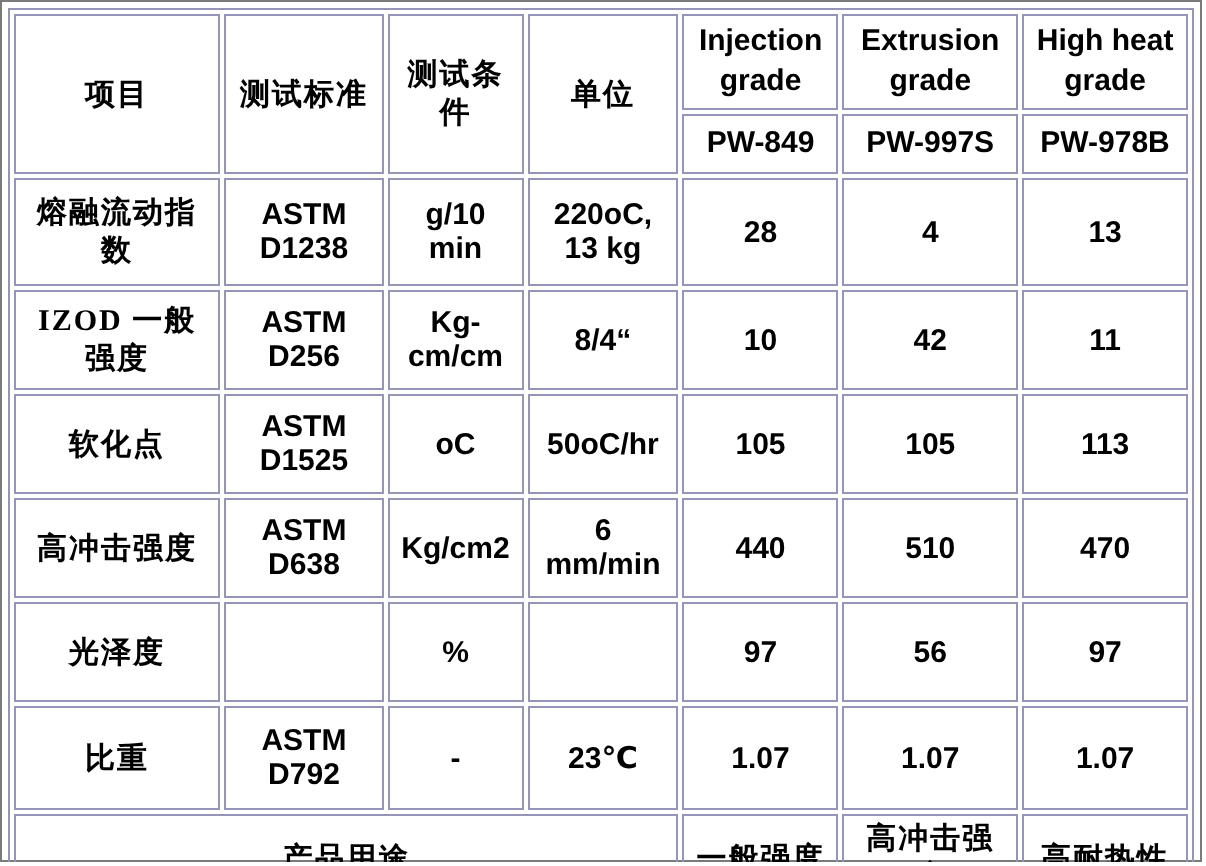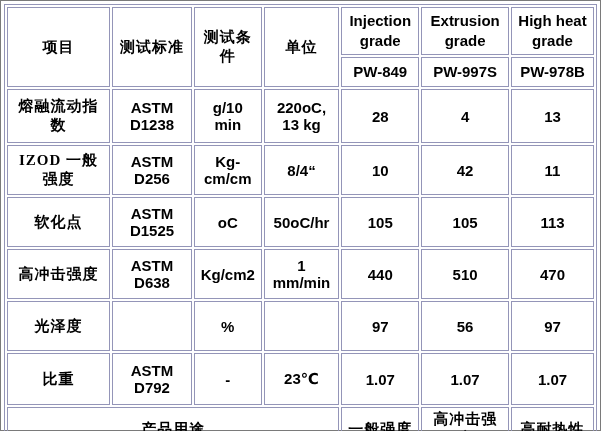--- a/index.html
+++ b/index.html
@@ -116,21 +116,21 @@
       <td class="en">50oC/hr</td>
       <td class="en">105</td>
       <td class="en">105</td>
       <td class="en">113</td>
     </tr>
 
     <tr class="r4">
       <td class="cn">高冲击强度</td>
       <td class="en">ASTM D638</td>
       <td class="en">Kg/cm2</td>
-      <td class="en">1 mm/min</td>
+      <td class="en">6 mm/min</td>
       <td class="en">440</td>
       <td class="en">510</td>
       <td class="en">470</td>
     </tr>
 
     <tr class="r5">
       <td class="cn">光泽度</td>
       <td class="en"></td>
       <td class="en">%</td>
       <td class="en"></td>

